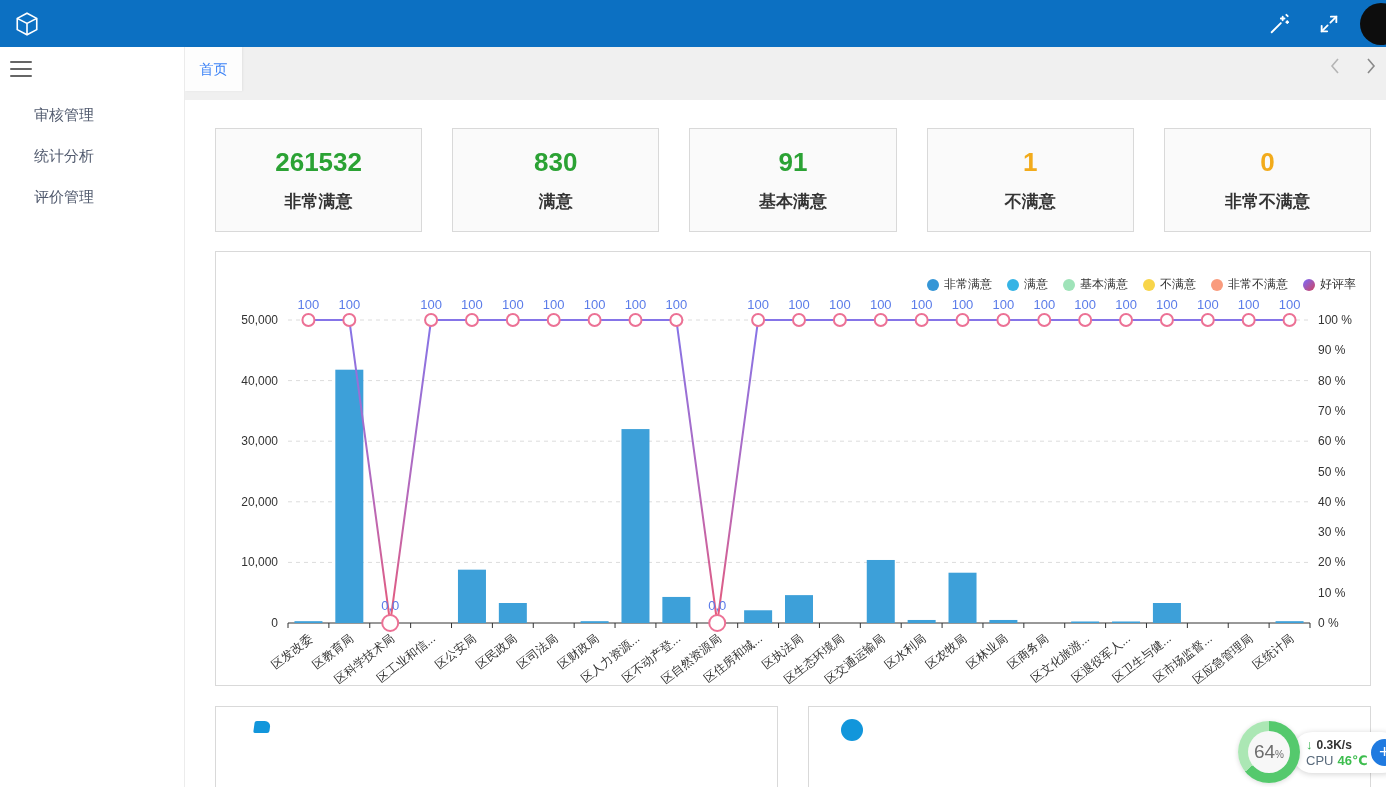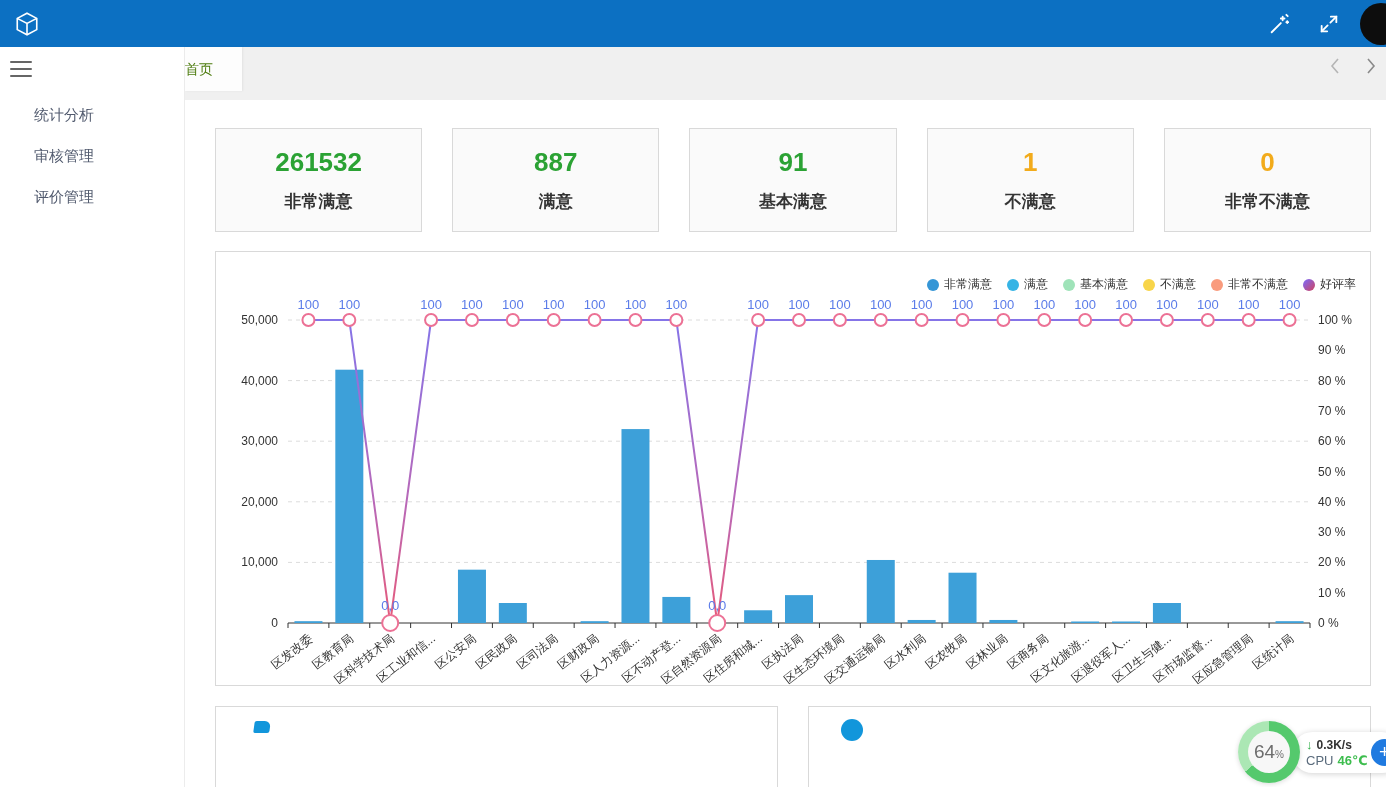--- a/index.html
+++ b/index.html
@@ -17,21 +17,21 @@
   .main-row { display:flex; height:740px; }
   .sidebar { width:185px; background:#fff; border-right:1px solid #ececec; flex:0 0 185px; }
   .hamburger { margin:14px 0 18px 10px; width:22px; cursor:pointer; }
   .hamburger div { height:2px; background:#666; margin:5px 0; border-radius:1px; }
   .menu-item { padding:11px 0 11px 34px; font-size:15px; color:#515a6e; cursor:pointer; }
 
   .right-col { flex:1; display:flex; flex-direction:column; min-width:0; }
 
   
   .tab-strip { height:53px; background:#f0f0f0; position:relative; flex:0 0 53px; }
-  .tab { display:inline-block; width:57px; height:44px; line-height:44px; background:#fdfdfd; color:#4d7c0f; font-size:14px; cursor:pointer; box-shadow:1px 0 2px rgba(0,0,0,.06); }
+  .tab { display:inline-block; width:57px; height:44px; line-height:44px; text-align:center; background:#fdfdfd; color:#3b82f6; font-size:14px; cursor:pointer; box-shadow:1px 0 2px rgba(0,0,0,.06); }
   .tab-nav { position:absolute; right:8px; top:8px; display:flex; gap:22px; }
   .tab-nav svg { cursor:pointer; }
 
   
   .content { flex:1; background:#fff; padding:0 0 0 30px; position:relative; overflow:hidden; }
 
   
   .filter-row { margin:17px 0 0 20px; display:flex; align-items:center; }
   .scope-btn { height:42px; padding:0 18px; font-size:15px; line-height:42px; color:#333; background:#fff; border:none; cursor:pointer; }
   .scope-btn.active { background:#0c70c2; color:#fff; }
@@ -106,22 +106,22 @@
 </div>
 
 <div class="main-row">
 
   <div class="sidebar">
     <div class="hamburger">
         <div></div>
         <div></div>
         <div></div>
       </div>
+    <div class="menu-item">审核管理</div>
     <div class="menu-item">统计分析</div>
-    <div class="menu-item">审核管理</div>
     <div class="menu-item">评价管理</div>
   </div>
 
   <div class="right-col">
 
     <div class="tab-strip">
       <span class="tab">首页</span>
       <span class="tab-nav">
         <svg width="14" height="22" viewBox="0 0 14 22" fill="none" stroke="#b5b5b5" stroke-width="1.6">
             <polyline points="10,4 4,11 10,18"></polyline>
@@ -134,21 +134,21 @@
 
     <div class="content">
 
 
       <div class="stats-row">
         <div class="stat-card">
           <div class="stat-value" style="color: rgb(43, 162, 52);">261532</div>
           <div class="stat-label">非常满意</div>
         </div>
         <div class="stat-card">
-          <div class="stat-value" style="color: rgb(43, 162, 52);">887</div>
+          <div class="stat-value" style="color: rgb(43, 162, 52);">830</div>
           <div class="stat-label">满意</div>
         </div>
         <div class="stat-card">
           <div class="stat-value" style="color: rgb(43, 162, 52);">91</div>
           <div class="stat-label">基本满意</div>
         </div>
         <div class="stat-card">
           <div class="stat-value" style="color: rgb(242, 171, 27);">1</div>
           <div class="stat-label">不满意</div>
         </div>

